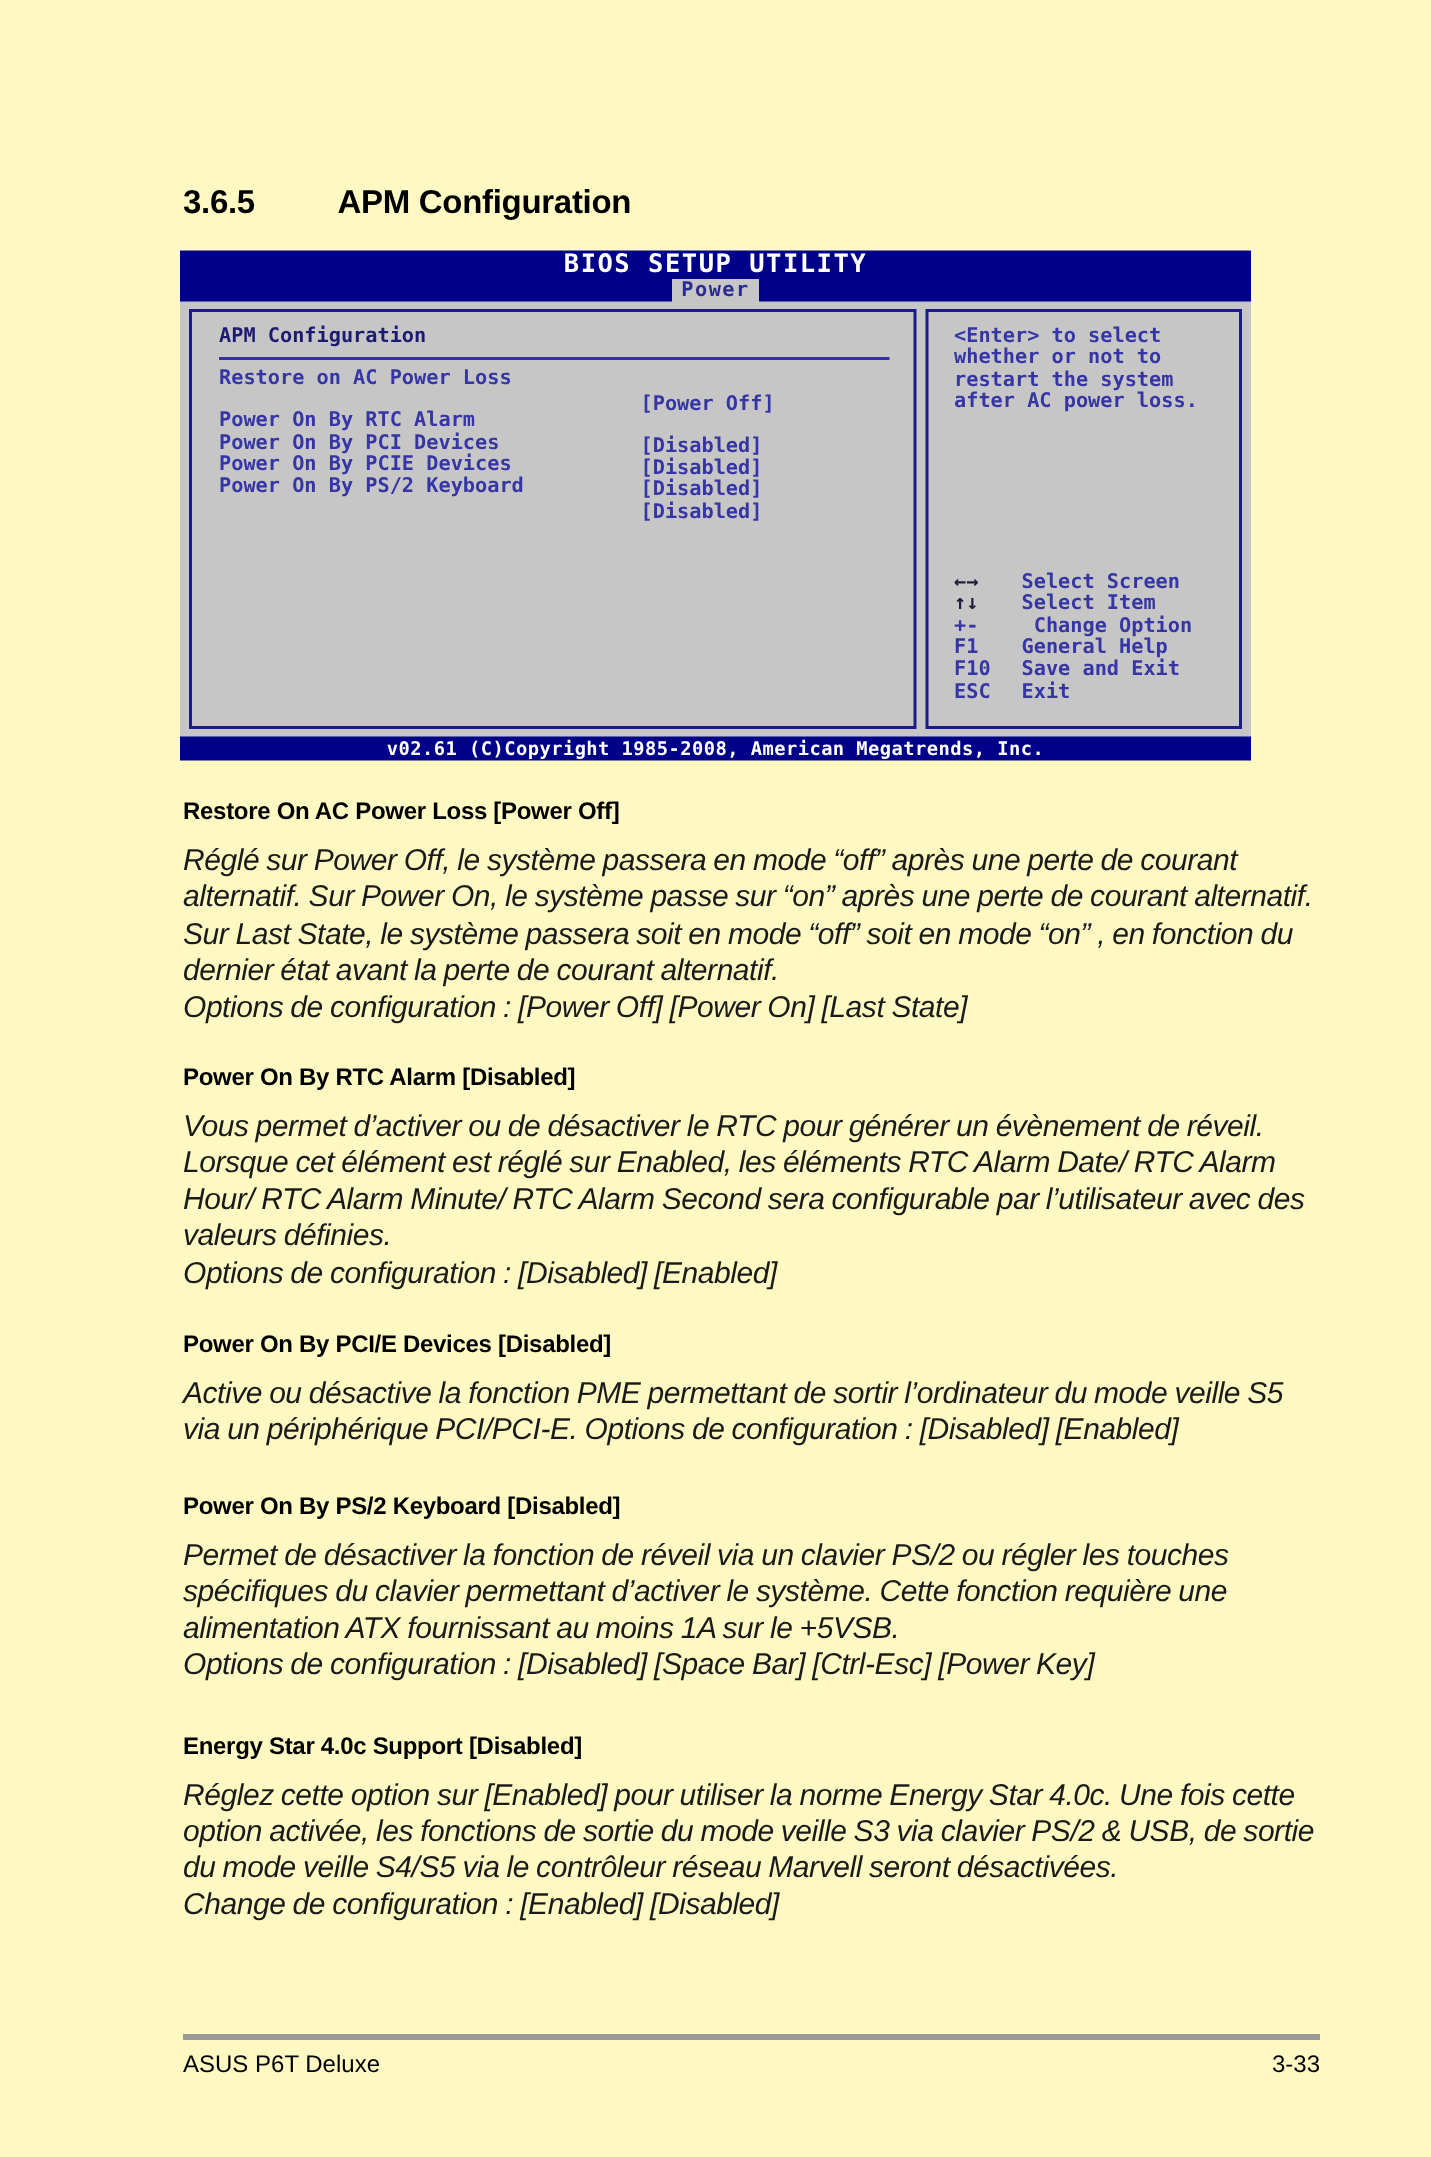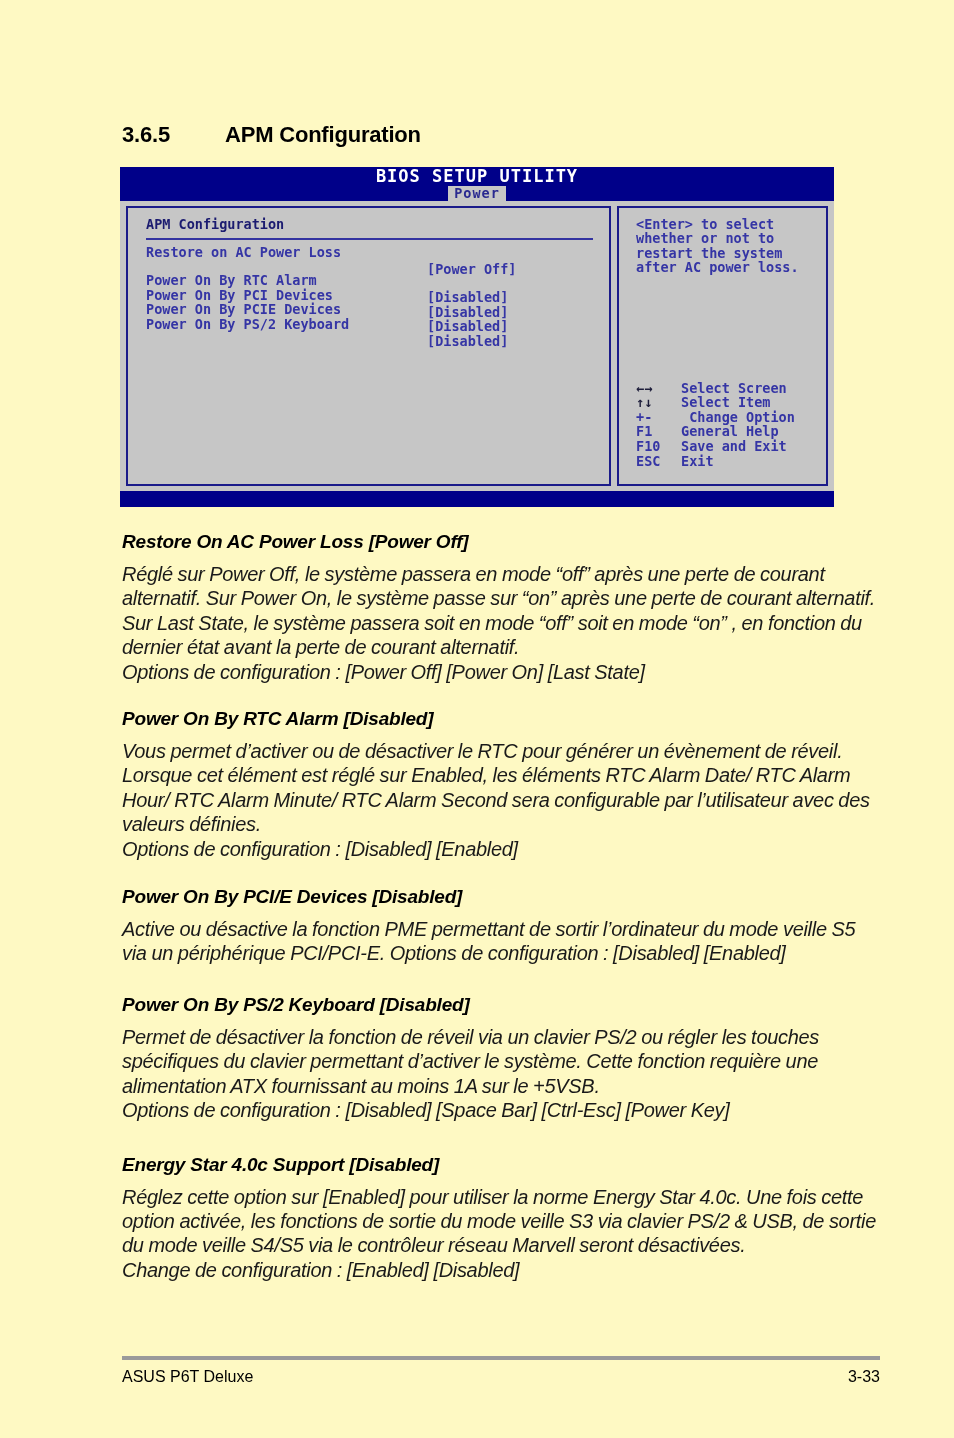--- a/index.html
+++ b/index.html
@@ -103,27 +103,26 @@
     height: 16px;
     color: #ffffff;
     text-align: center;
     font-size: 12.5px;
     line-height: 16px;
     letter-spacing: 0.3px;
   }
   
   .section { width: 760px; }
   .section h2 {
-    font-size: 19px;
+    font-size: 16px;
     line-height: 22px;
     font-weight: bold;
     color: #000;
     margin-bottom: 9px;
     letter-spacing: -0.2px;
-    font-style: italic;
   }
   .section p {
     font-size: 20px;
     line-height: 24.4px;
     color: #1a1a1a;
     letter-spacing: -0.3px;
     word-spacing: -0.5px;
     font-style: italic;
   }
   .s1 { margin-top: 24px; }
@@ -181,20 +180,21 @@
             <div class="legend-row"><span class="legend-key dark">←→</span><span>Select Screen</span></div>
             <div class="legend-row"><span class="legend-key dark">↑↓</span><span>Select Item</span></div>
             <div class="legend-row"><span class="legend-key">+-</span><span> Change Option</span></div>
             <div class="legend-row"><span class="legend-key">F1</span><span>General Help</span></div>
             <div class="legend-row"><span class="legend-key">F10</span><span>Save and Exit</span></div>
             <div class="legend-row"><span class="legend-key">ESC</span><span>Exit</span></div>
           </div>
         </div>
 
       </div>
+      <div class="bios-copyright">v02.61 (C)Copyright 1985-2008, American Megatrends, Inc.</div>
     </div>
 
     <div class="section s1">
       <h2>Restore On AC Power Loss [Power Off]</h2>
       <p>Réglé sur Power Off, le système passera en mode “off” après une perte de courant alternatif. Sur Power On, le système passe sur “on” après une perte de courant alternatif. Sur Last State, le système passera soit en mode “off” soit en mode “on” , en fonction du dernier état avant la perte de courant alternatif.</p>
       <p>Options de configuration : [Power Off] [Power On] [Last State]</p>
     </div>
 
     <div class="section s2">
       <h2>Power On By RTC Alarm [Disabled]</h2>

